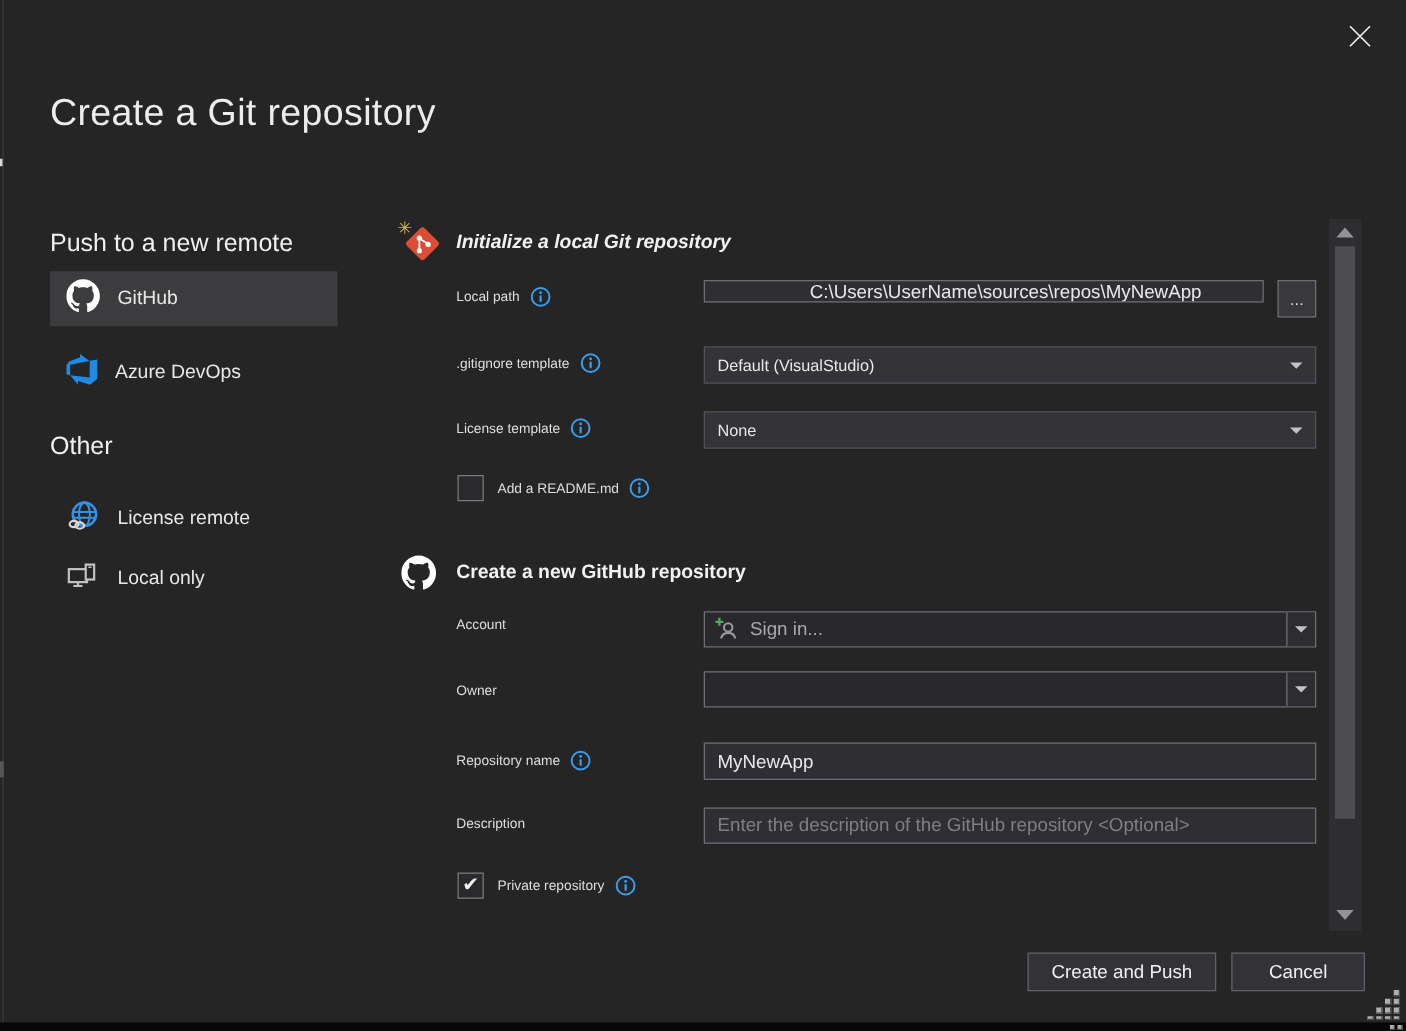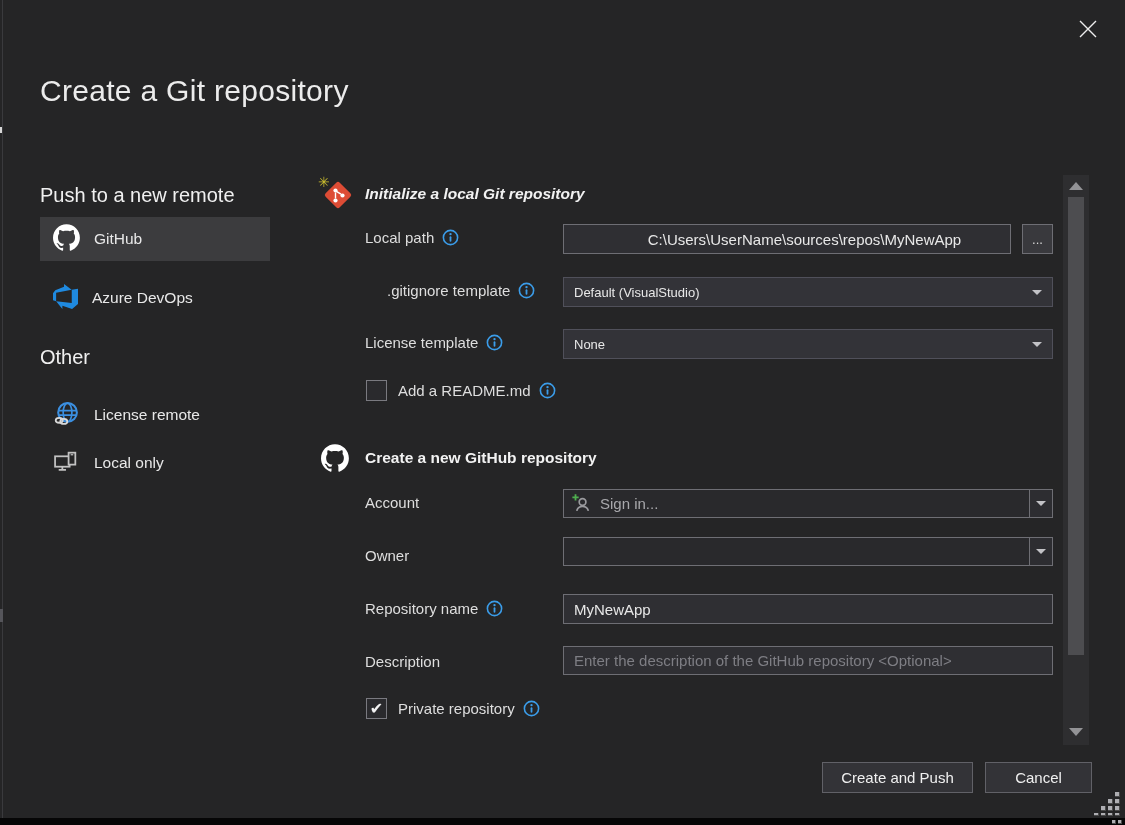--- a/index.html
+++ b/index.html
@@ -25,21 +25,21 @@
   
   .side-heading { left:40px; font-size:20px; font-weight:300; color:#f0f0f0; }
   .side-item { left:40px; width:230px; height:44px; display:flex; align-items:center; gap:14px; padding-left:13px; cursor:pointer; }
   .side-item.selected { background:#3c3c3e; }
   .side-item .label { font-size:15.5px; color:#e8e8e8; }
 
   
   .section-header { font-size:15.5px; font-weight:bold; color:#f2f2f2; }
 
   
-  .field-label { font-size:15px; color:#dedede; display:flex; align-items:center; gap:8px; }
+  .field-label { font-size:11px; color:#dedede; display:flex; align-items:center; gap:8px; }
 
   
   .textbox {
     background:#2f2f33; border:1px solid #6e6e74; color:#e8e8e8;
     font-size:15px; font-family:"Liberation Sans","DejaVu Sans",sans-serif;
     padding:0 10px; outline:none;
   }
   .textbox::placeholder { color:#7e7e84; opacity:1; }
   .dropdown {
     background:#333338; border:1px solid #50505a; display:flex; align-items:center;
@@ -165,24 +165,24 @@
 <div class="abs field-label" style="left:365px; top:229px;">
   <span>Local path</span>
   <span class="info-icon">
     <svg width="17" height="17" viewBox="0 0 16 16">
         <circle cx="8" cy="8" r="6.7" fill="none" stroke="#3b9dea" stroke-width="1.5"></circle>
         <circle cx="8" cy="4.8" r="1.1" fill="#3b9dea"></circle>
         <rect x="7.15" y="6.8" width="1.7" height="5.2" rx="0.85" fill="#3b9dea"></rect>
       </svg>
   </span>
 </div>
-<input class="abs textbox" style="left: 563px; top: 224px; width: 448px; height: 30px; text-align: center; padding-left: 45px;" value="C:\Users\UserName\sources\repos\MyNewApp">
+<input class="abs textbox" style="left: 563px; top: 224px; width: 448px; height: 18px; text-align: center; padding-left: 45px;" value="C:\Users\UserName\sources\repos\MyNewApp">
 <div class="abs browse-button" style="left:1022px; top:224px; width:31px; height:30px;">...</div>
 
-<div class="abs field-label" style="left:365px; top:282px;margin-left:22px;">
+<div class="abs field-label" style="left:365px; top:282px;">
   <span>.gitignore template</span>
   <span class="info-icon">
     <svg width="17" height="17" viewBox="0 0 16 16">
         <circle cx="8" cy="8" r="6.7" fill="none" stroke="#3b9dea" stroke-width="1.5"></circle>
         <circle cx="8" cy="4.8" r="1.1" fill="#3b9dea"></circle>
         <rect x="7.15" y="6.8" width="1.7" height="5.2" rx="0.85" fill="#3b9dea"></rect>
       </svg>
   </span>
 </div>
 <div class="abs dropdown" style="left:563px; top:277px; width:490px; height:30px;">

